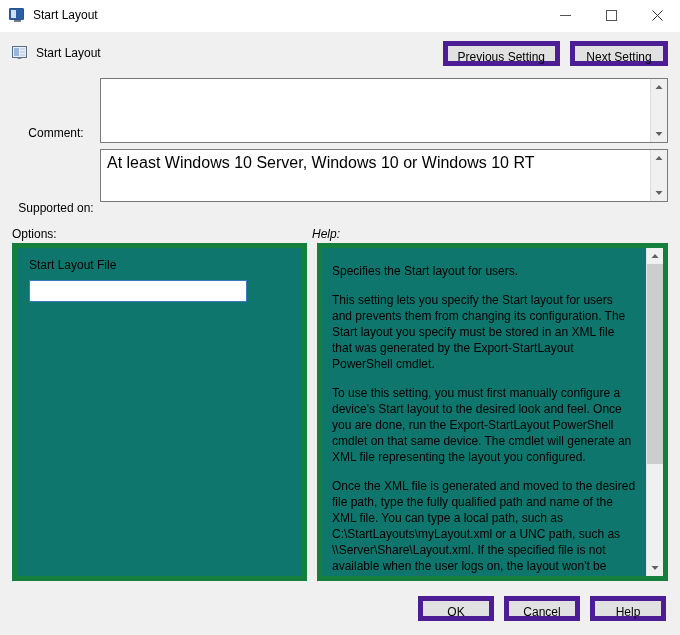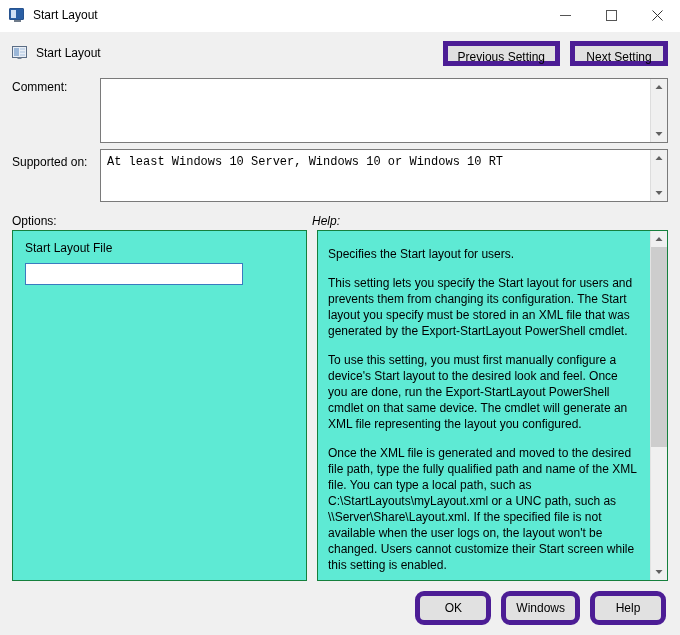--- a/index.html
+++ b/index.html
@@ -167,39 +167,39 @@
   .radio-label { font-size: 12px; }
   .fields { flex: 1 1 auto; }
   .field-row {
     display: flex;
     margin-bottom: 6px;
   }
   .field-label {
     width: 88px;
     font-size: 12px;
     padding-top: 2px;
-    text-align: left;
-    flex: 0 0 auto;
+    text-align: center;
+    flex: 0 0 auto;
+    margin-top: 46px;
   }
   .field-label.supported { padding-top: 6px; }
   .textbox {
     flex: 1 1 auto;
     border: 1px solid #7a7a7a;
     background: #fff;
     position: relative;
     box-sizing: border-box;
     display: flex;
   }
   .textbox .tb-content {
     flex: 1 1 auto;
     padding: 5px 6px;
-    font-size: 12px;
+    font-size: 16px;
     line-height: 15px;
     overflow: hidden;
-    font-family: Liberation Mono, monospace;
   }
   .comment-box { height: 65px; }
   .supported-box { height: 53px; }
   .scrollbar-v {
     width: 16px;
     flex: 0 0 auto;
     background: #f0f0f0;
     border-left: 1px solid #ddd;
     display: flex;
     flex-direction: column;
@@ -225,22 +225,22 @@
   
   .panels {
     flex: 1 1 auto;
     display: flex;
     padding: 0 12px;
     box-sizing: border-box;
     gap: 10px;
     min-height: 0;
   }
   .panel {
-    border: 1px solid #15803d;
-    background: #5eead4;
+    border: 5px solid #15803d;
+    background: #0f766e;
     box-sizing: border-box;
     position: relative;
   }
   .options-panel {
     width: 295px;
     flex: 0 0 auto;
     padding: 10px 12px;
   }
   .options-panel .opt-label {
     font-size: 12px;
@@ -299,21 +299,21 @@
   .footer {
     flex: 0 0 auto;
     height: 54px;
     display: flex;
     align-items: center;
     justify-content: flex-end;
     padding: 0 14px;
     gap: 10px;
     box-sizing: border-box;
   }
-  .footer .btn { min-width: 76px; height: 34px; border-radius: 9px; }
+  .footer .btn { min-width: 76px; height: 25px; }
 </style>
 </head>
 <body>
 
 <div class="window">
 
   <div class="titlebar">
     <div class="app-icon">
       <div class="monitor-icon">
           <div class="pane"></div>
@@ -435,17 +435,17 @@
           <svg width="8" height="6" viewBox="0 0 8 6">
               <path d="M4 5 L0.5 1 L7.5 1 Z" fill="#606060"></path>
             </svg>
         </div>
       </div>
     </div>
   </div>
 
   <div class="footer">
     <button class="btn">OK</button>
-    <button class="btn">Windows</button>
+    <button class="btn">Cancel</button>
     <button class="btn">Help</button>
   </div>
 
 </div>
 
 </body></html>

